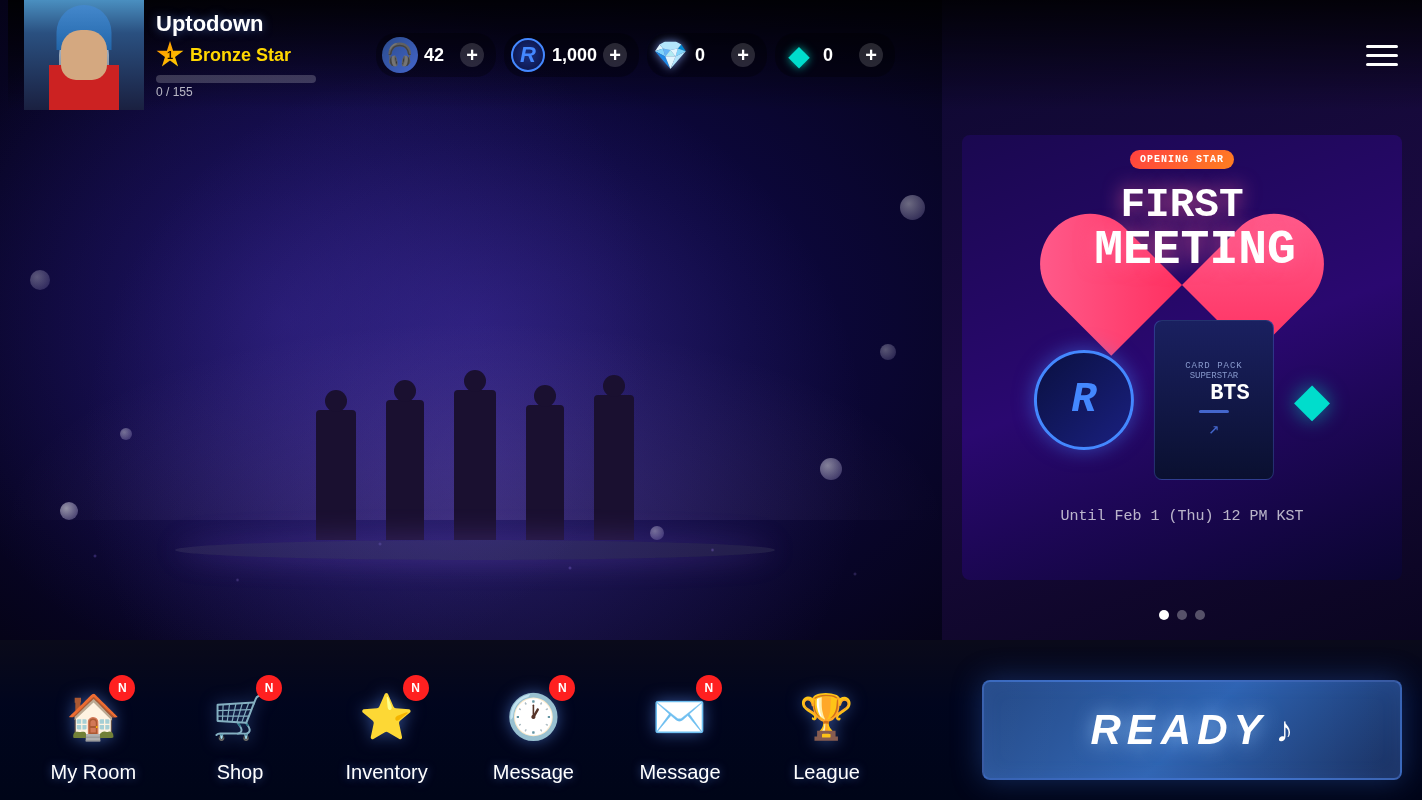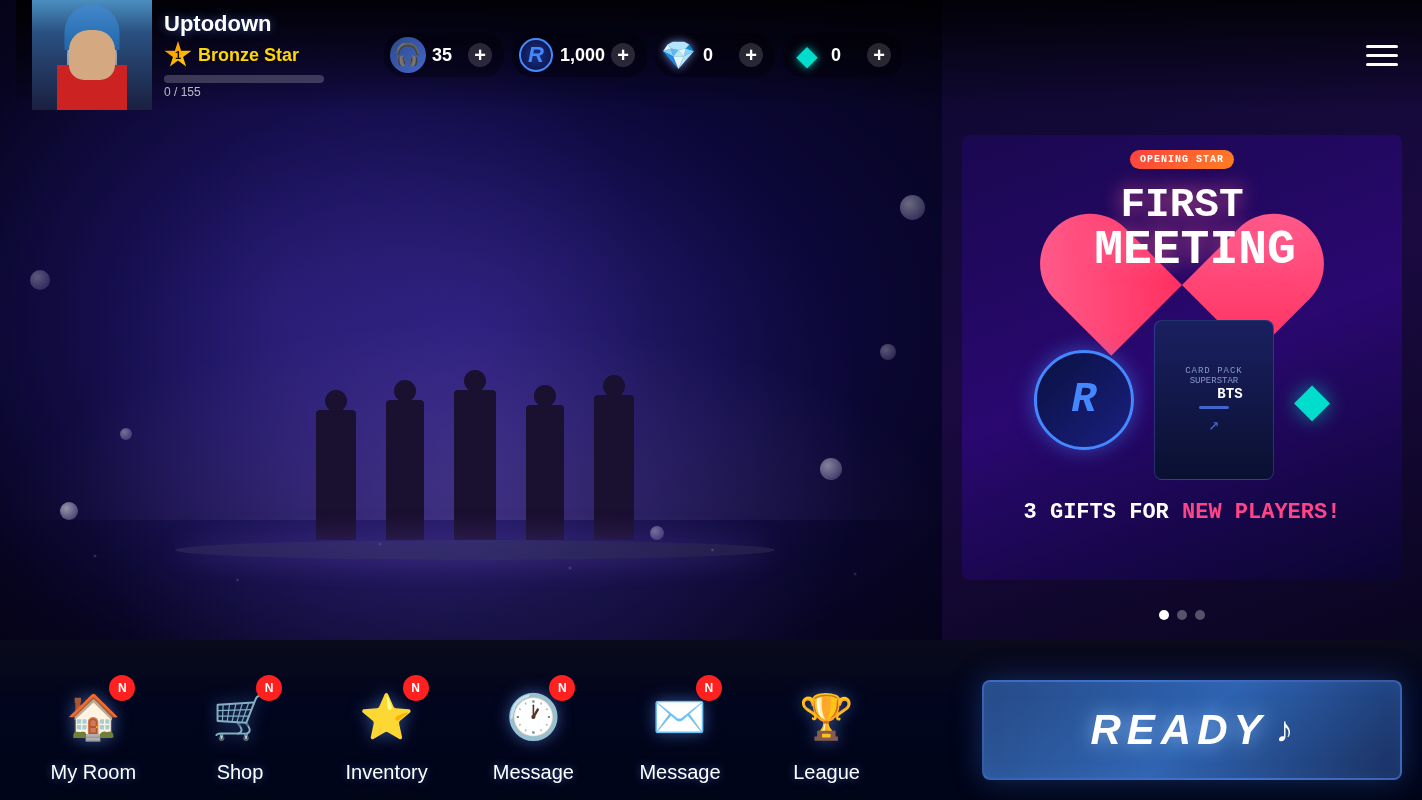--- a/index.html
+++ b/index.html
@@ -100,21 +100,21 @@
         radial-gradient(circle 2px at 25% 50%, rgba(180,150,255,0.3) 0%, transparent 100%),
         radial-gradient(circle 2px at 40% 20%, rgba(120,100,200,0.5) 0%, transparent 100%),
         radial-gradient(circle 2px at 60% 40%, rgba(160,130,255,0.4) 0%, transparent 100%),
         radial-gradient(circle 2px at 75% 25%, rgba(140,110,220,0.5) 0%, transparent 100%),
         radial-gradient(circle 2px at 90% 45%, rgba(170,140,255,0.3) 0%, transparent 100%);
     }
 
     
     #header {
       position: absolute;
-      top: 0; left: 16px; right: 0;
+      top: 0; left: 8px; right: 0;
       height: 110px;
       background: linear-gradient(180deg, rgba(0,0,0,0.85) 0%, transparent 100%);
       display: flex;
       align-items: center;
       padding: 0 16px;
       z-index: 100;
     }
 
     
     #avatar-container {
@@ -443,21 +443,21 @@
     }
 
     .card-label {
       font-size: 9px;
       color: #8899cc;
       letter-spacing: 1px;
       text-transform: uppercase;
     }
 
     .bts-card-title {
-      font-size: 14px;
+      font-size: 22px;
       font-weight: 900;
       color: white;
       margin-left: 32px;
     }
 
     .teal-gem-large {
       font-size: 60px;
       color: #00ddcc;
       text-shadow: 0 0 20px rgba(0,220,200,0.6);
     }
@@ -700,23 +700,21 @@
           <div style="font-size:9px;color:#8899cc;text-align:right;">SUPERSTAR</div>
           <div class="bts-card-title">BTS</div>
           <div style="width:30px;height:3px;background:#4466cc;margin:4px 0;border-radius:2px;"></div>
           <div style="font-size:18px;color:#4466cc;">↗</div>
         </div>
 
         <div class="teal-gem-large">◆</div>
       </div>
 
       <div class="gifts-row">
-        <div class="gifts-text">
-          <span>3 GIFTS FOR </span><span class="highlight">NEW PLAYERS!</span>
-        </div>
+        <span class="until-text">Until Feb 1 (Thu) 12 PM KST</span>
       </div>
     </div>
   </div>
 
   <div class="carousel-dots">
     <div class="carousel-dot active"></div>
     <div class="carousel-dot"></div>
     <div class="carousel-dot"></div>
   </div>
 </div>
@@ -747,21 +745,21 @@
     </div>
     <div id="xp-text">0 / 155</div>
   </div>
 
   <div id="currency-bar">
 
     <div class="currency-item">
       <div class="currency-icon headphone-icon-bg">
         <span style="font-size:22px;">🎧</span>
       </div>
-      <span class="currency-value">35</span>
+      <span class="currency-value">42</span>
       <span class="currency-plus">+</span>
     </div>
 
     <div class="currency-item">
       <div class="currency-icon">
         <div class="r-currency">R</div>
       </div>
       <span class="currency-value">1,000</span>
       <span class="currency-plus">+</span>
     </div>

